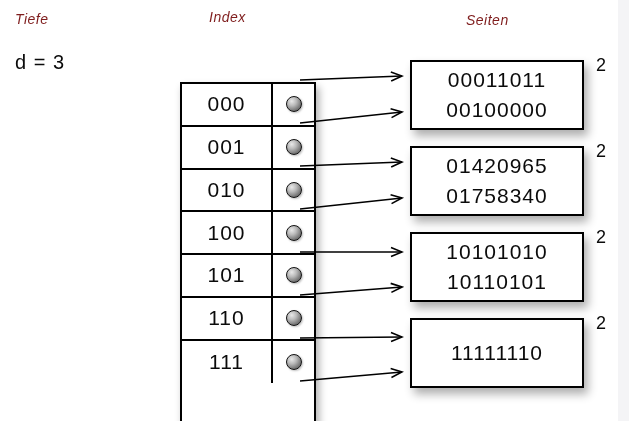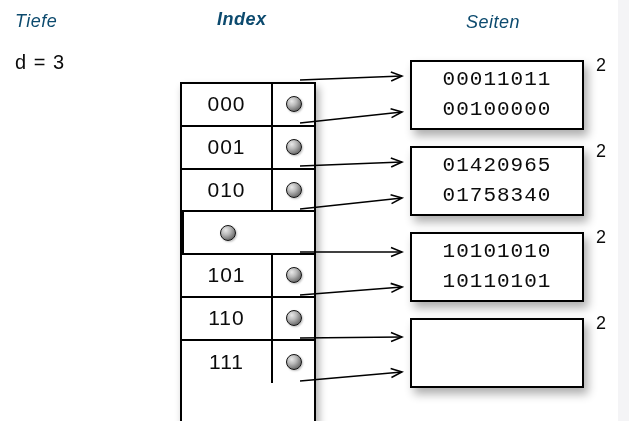--- a/index.html
+++ b/index.html
@@ -7,28 +7,28 @@
     position: relative;
     width: 629px;
     height: 421px;
     background: #ffffff;
     font-family: "Liberation Sans", sans-serif;
     color: #0b0b0b;
     overflow: hidden;
   }
   .hdr {
     position: absolute;
-    font-size: 18px;
+    font-size: 14px;
     font-style: italic;
     letter-spacing: 0.5px;
-    color: #0c4a6e;
+    color: #7f1d1d;
     white-space: nowrap;
   }
   #tiefe-label  { left: 15px;  top: 11px; }
-  #index-label  { left: 217px; top: 9px; font-weight: bold;  }
+  #index-label  { left: 209px; top: 9px;  }
   #seiten-label { left: 466px; top: 12px; font-style: italic; }
   #depth-value {
     position: absolute;
     left: 15px; top: 51px;
     font-size: 20px;
     letter-spacing: 1px;
     white-space: nowrap;
   }
   
   #edge-strip {
@@ -80,21 +80,20 @@
     position: absolute;
     left: 410px;
     width: 170px; height: 66px;
     background: #ffffff;
     border: 2px solid #000;
     box-shadow: 4px 6px 9px rgba(0,0,0,0.32);
     display: flex;
     flex-direction: column;
     align-items: center;
     justify-content: center;
-    font-family: Liberation Mono, monospace;
   }
   .entry {
     font-size: 21px;
     line-height: 30px;
     letter-spacing: 1px;
     white-space: nowrap;
   }
   .ldepth {
     position: absolute;
     left: 596px;
@@ -134,20 +133,21 @@
           <span class="dot"></span>
         </div>
     </div>
     <div class="irow">
       <div class="ikey">010</div>
       <div class="iptr">
           <span class="dot"></span>
         </div>
     </div>
     <div class="irow">
+      <div class="ikey">100</div>
       <div class="iptr">
           <span class="dot"></span>
         </div>
     </div>
     <div class="irow">
       <div class="ikey">101</div>
       <div class="iptr">
           <span class="dot"></span>
         </div>
     </div>
@@ -177,20 +177,21 @@
   </div>
   <div class="ldepth" style="top:141px">2</div>
 
   <div class="page" style="top:232px">
     <div class="entry">10101010</div>
     <div class="entry">10110101</div>
   </div>
   <div class="ldepth" style="top:227px">2</div>
 
   <div class="page" style="top:318px">
+    <div class="entry">11111110</div>
   </div>
   <div class="ldepth" style="top:313px">2</div>
 
   <svg id="arrow-layer" viewBox="0 0 629 421" xmlns="http://www.w3.org/2000/svg">
     <defs>
       <marker id="vhead" viewBox="-13 -6 15 12" refX="0" refY="0" markerWidth="15" markerHeight="12" markerUnits="userSpaceOnUse" orient="auto">
         <path d="M-11,-4.5 L0,0 L-11,4.5" fill="none" stroke="#000" stroke-width="1.6"></path>
       </marker>
     </defs>
     <g stroke="#000" stroke-width="1.6" fill="none">

